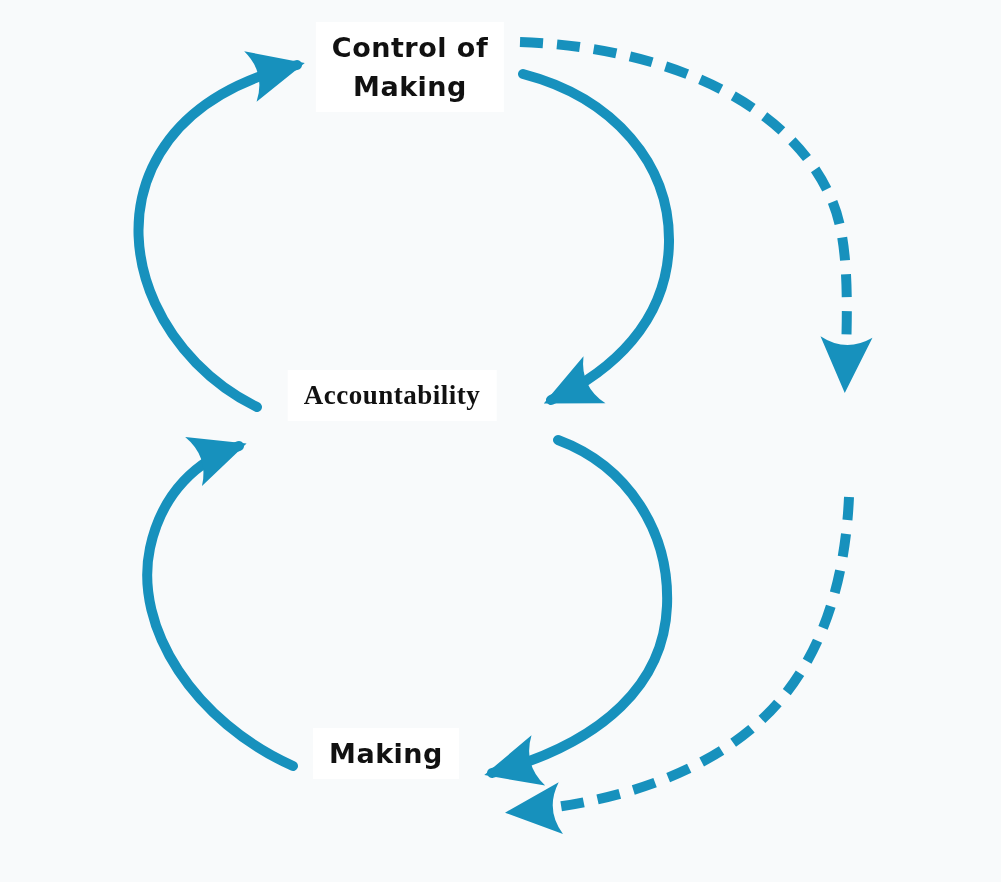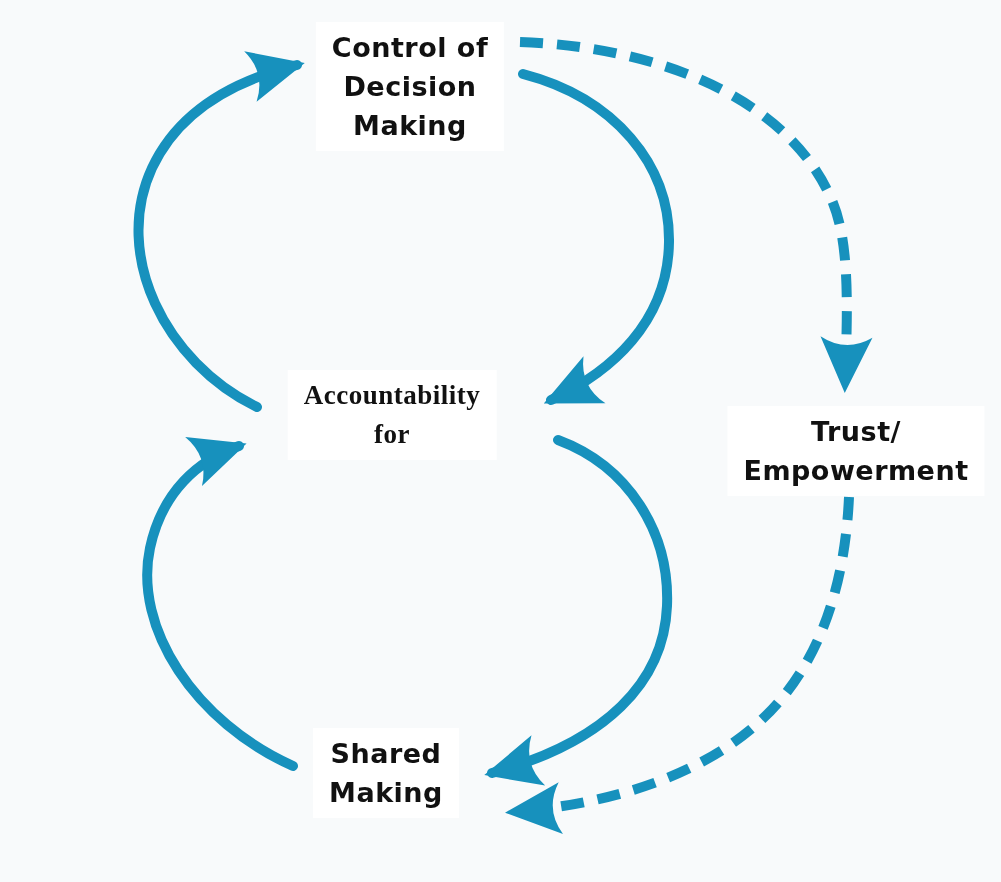--- a/index.html
+++ b/index.html
@@ -68,32 +68,25 @@
 
     <path class="solid-edge" marker-end="url(#ah)" d="M 558 440 C 628 466, 670 532, 667 606 C 664 682, 606 742, 492 773" stroke="#1791BD"></path>
 
     <path class="dashed-edge" marker-end="url(#ah)" d="M 520 42 C 665 47, 792 102, 833 203 C 851 247, 847 320, 845 385" stroke="#1791BD"></path>
 
     <path class="dashed-edge" marker-end="url(#ah)" d="M 849 497 C 845 585, 820 668, 757 724 C 697 777, 610 804, 513 812" stroke="#1791BD"></path>
   </svg>
 
   <div class="node-label" style="left:410px; top:22px;">
     <span>Control of</span>
-    <span>Decision</span>
     <span>Making</span>
   </div>
 
   <div class="node-label" style="left:392px; top:370px;font-family:Liberation Serif, serif;">
     <span>Accountability</span>
-    <span>for</span>
   </div>
 
   <div class="node-label" style="left:386px; top:728px;">
-    <span>Shared</span>
     <span>Making</span>
   </div>
 
-  <div class="node-label" style="left:856px; top:406px;">
-    <span>Trust/</span>
-    <span>Empowerment</span>
-  </div>
 
 </div>
 
 </body></html>

